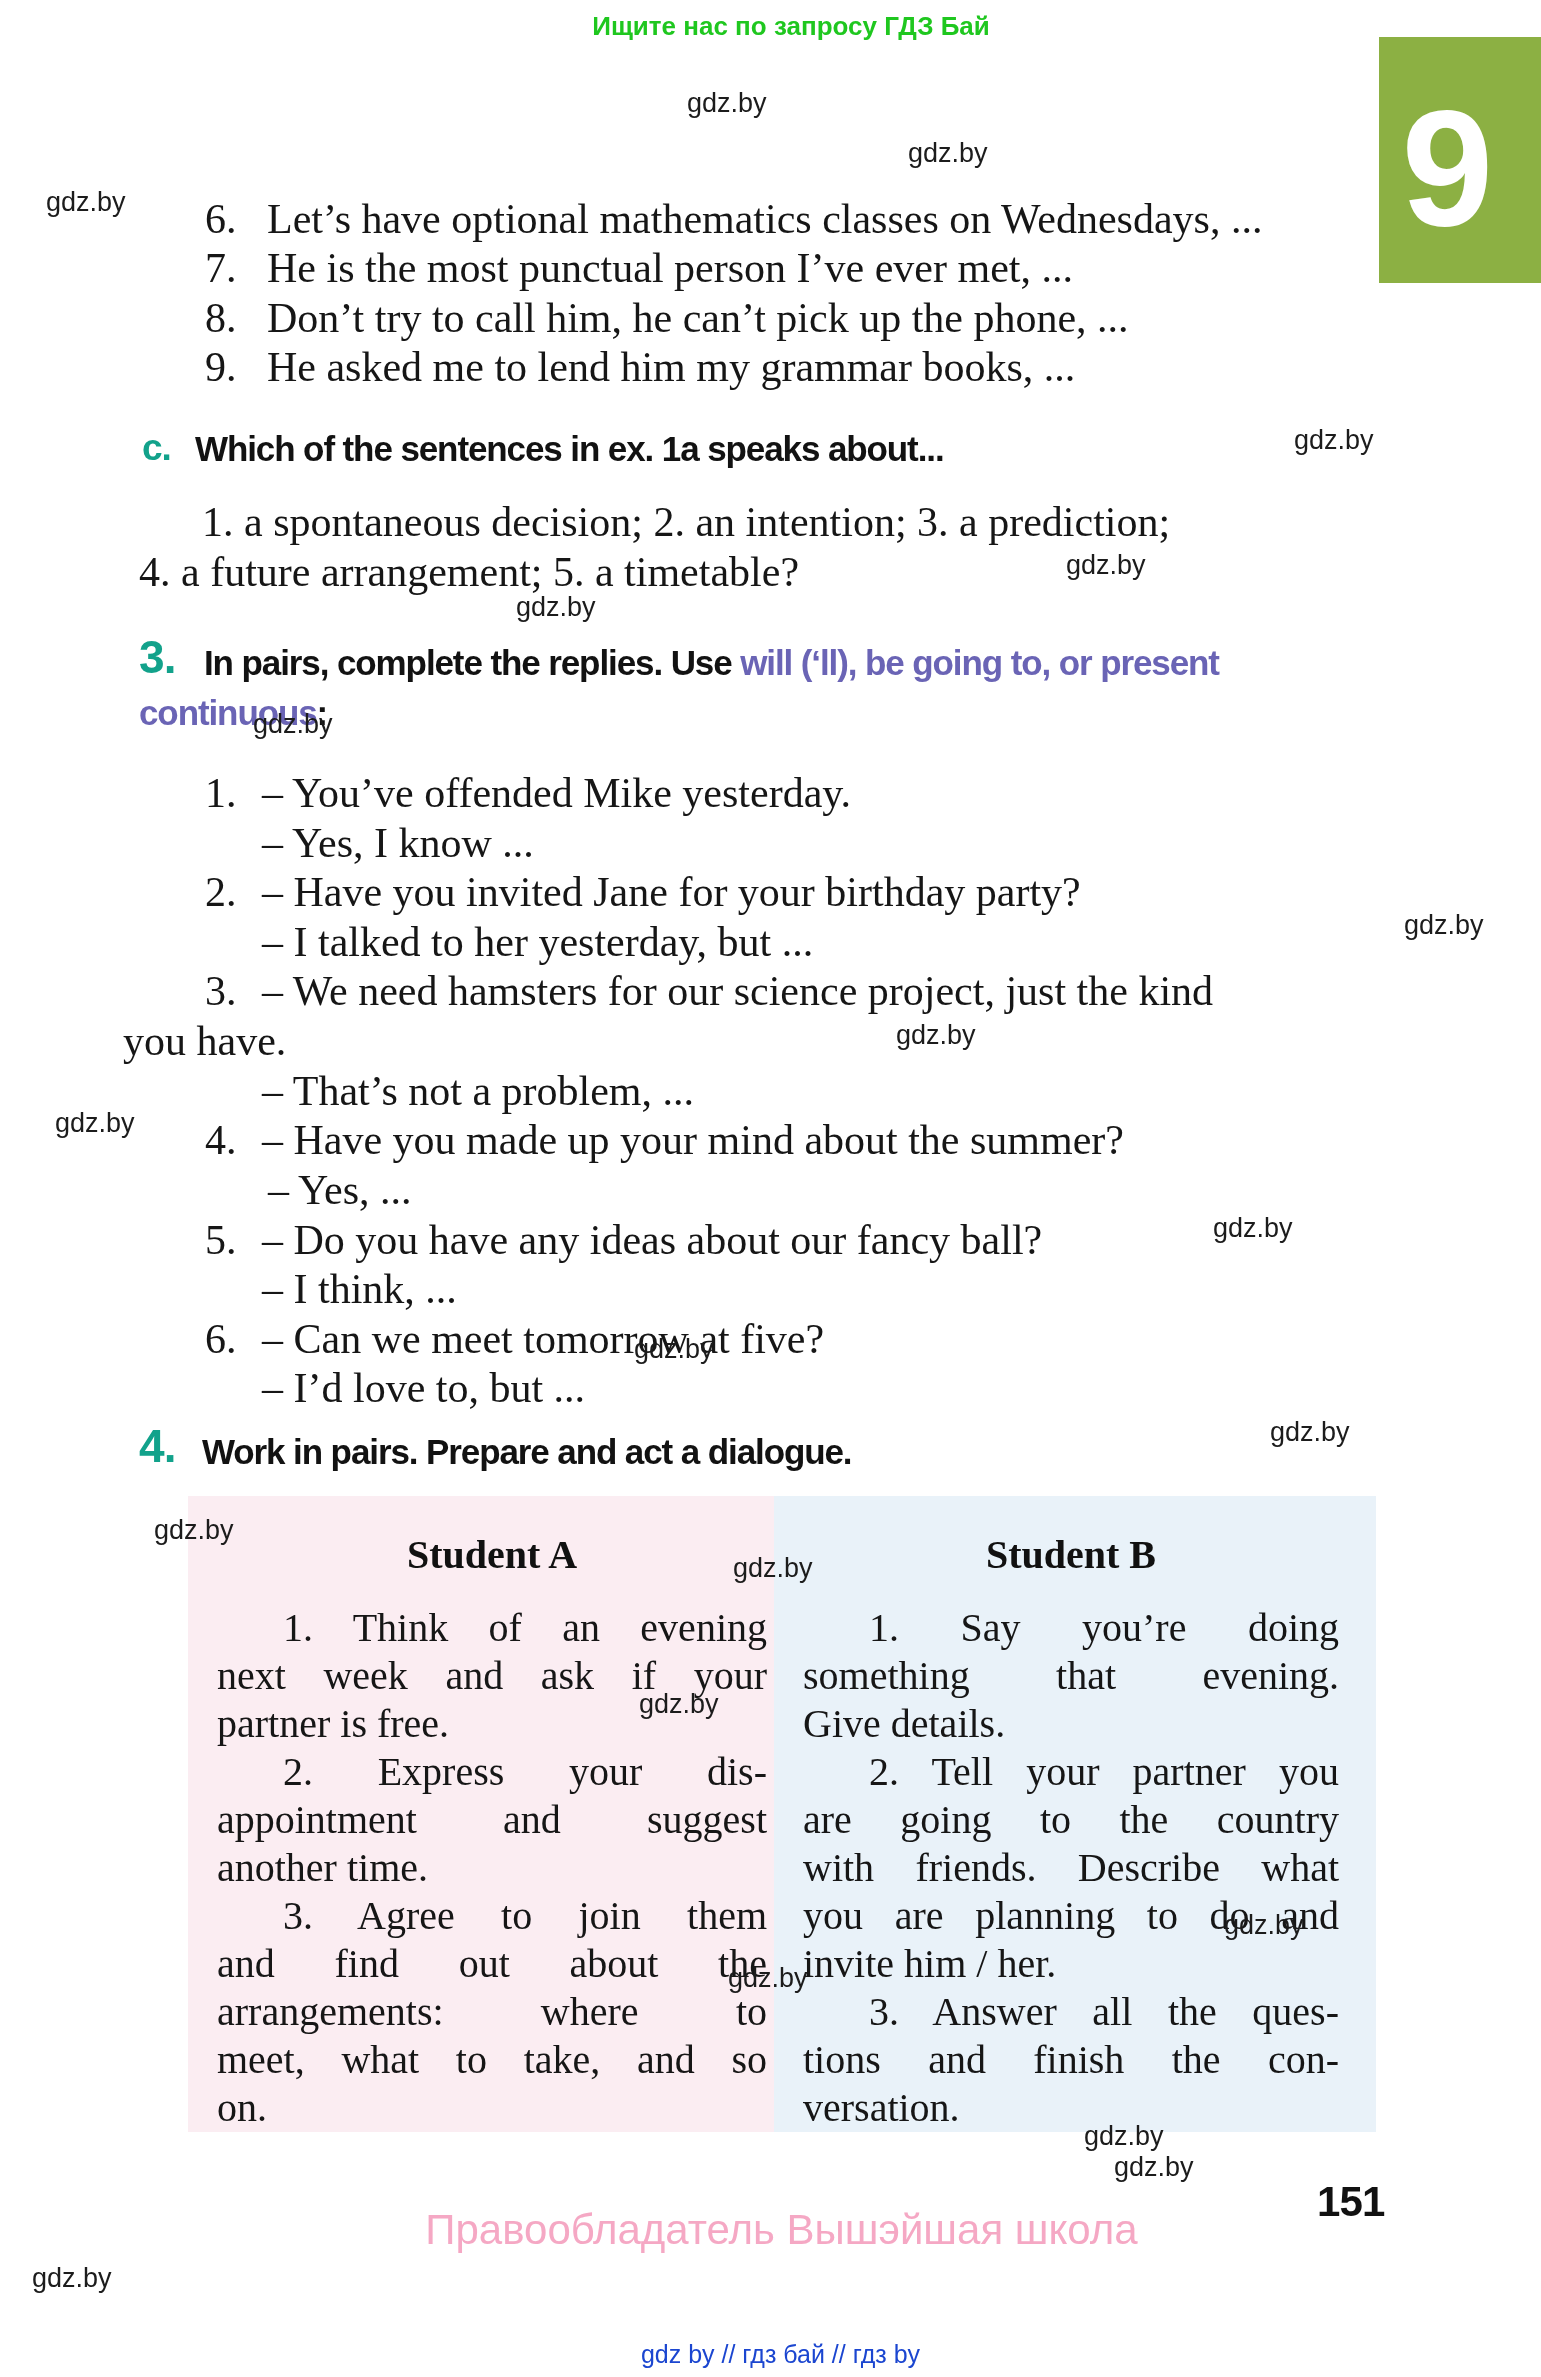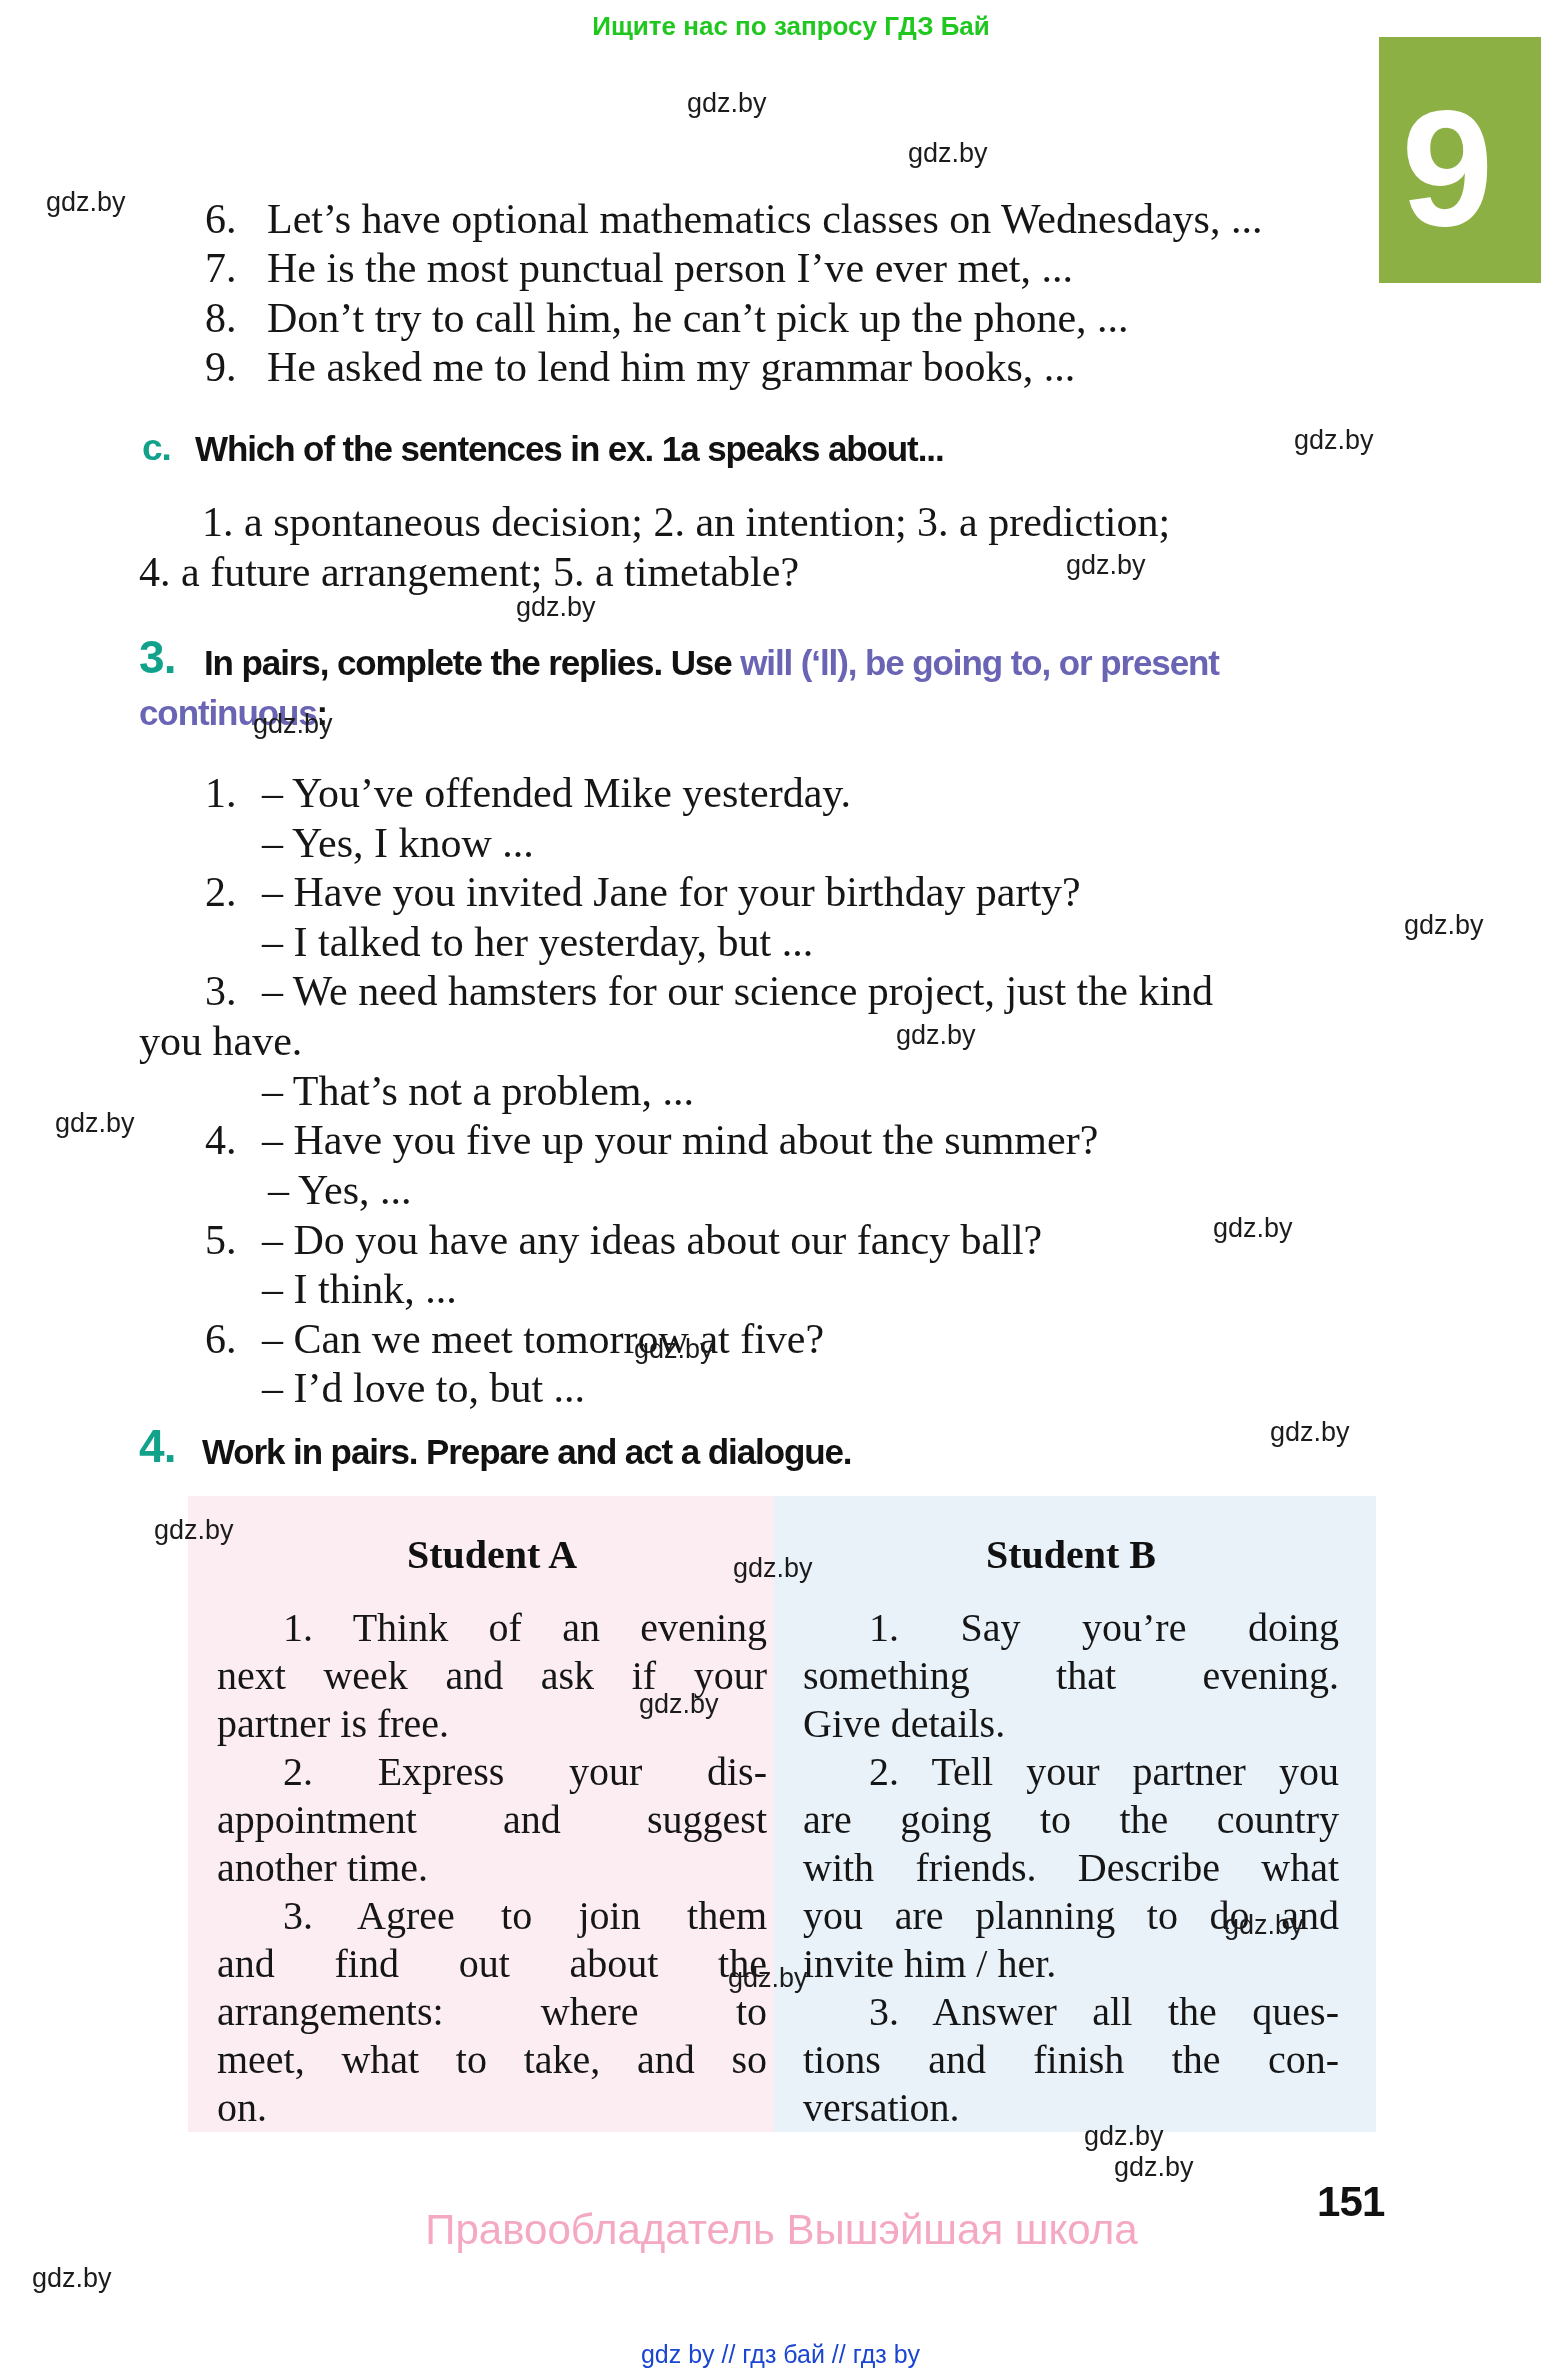--- a/index.html
+++ b/index.html
@@ -121,23 +121,23 @@
 
   <div class="exnum" style="left:139px;top:634px">3.</div>
   <div class="hsans" style="left:204px;top:645px"><span>In pairs, complete the replies. Use </span><span class="purple">will (‘ll), be going to, or present</span></div>
   <div class="hsans" style="left:139px;top:695px"><span class="purple">continuous</span><span>:</span></div>
 
   <div class="srf" style="left:205px;top:772px"><span class="dnum">1.</span><span>– You’ve offended Mike yesterday.</span></div>
   <div class="srf" style="left:262px;top:822px"><span>– Yes, I know ...</span></div>
   <div class="srf" style="left:205px;top:871px"><span class="dnum">2.</span><span>– Have you invited Jane for your birthday party?</span></div>
   <div class="srf" style="left:262px;top:921px"><span>– I talked to her yesterday, but ...</span></div>
   <div class="srf" style="left:205px;top:970px"><span class="dnum">3.</span><span>– We need hamsters for our science project, just the kind</span></div>
-  <div class="srf" style="left:139px;top:1020px"><span>you have.</span></div>
+  <div class="srf" style="left:123px;top:1020px"><span>you have.</span></div>
   <div class="srf" style="left:262px;top:1070px"><span>– That’s not a problem, ...</span></div>
-  <div class="srf" style="left:205px;top:1119px"><span class="dnum">4.</span><span>– Have you five up your mind about the summer?</span></div>
+  <div class="srf" style="left:205px;top:1119px"><span class="dnum">4.</span><span>– Have you made up your mind about the summer?</span></div>
   <div class="srf" style="left:268px;top:1169px"><span>– Yes, ...</span></div>
   <div class="srf" style="left:205px;top:1219px"><span class="dnum">5.</span><span>– Do you have any ideas about our fancy ball?</span></div>
   <div class="srf" style="left:262px;top:1268px"><span>– I think, ...</span></div>
   <div class="srf" style="left:205px;top:1318px"><span class="dnum">6.</span><span>– Can we meet tomorrow at five?</span></div>
   <div class="srf" style="left:262px;top:1367px"><span>– I’d love to, but ...</span></div>
 
   <div class="exnum" style="left:139px;top:1423px">4.</div>
   <div class="hsans" style="left:202px;top:1434px">Work in pairs. Prepare and act a dialogue.</div>
 
   <div class="sbox" id="box-a">

